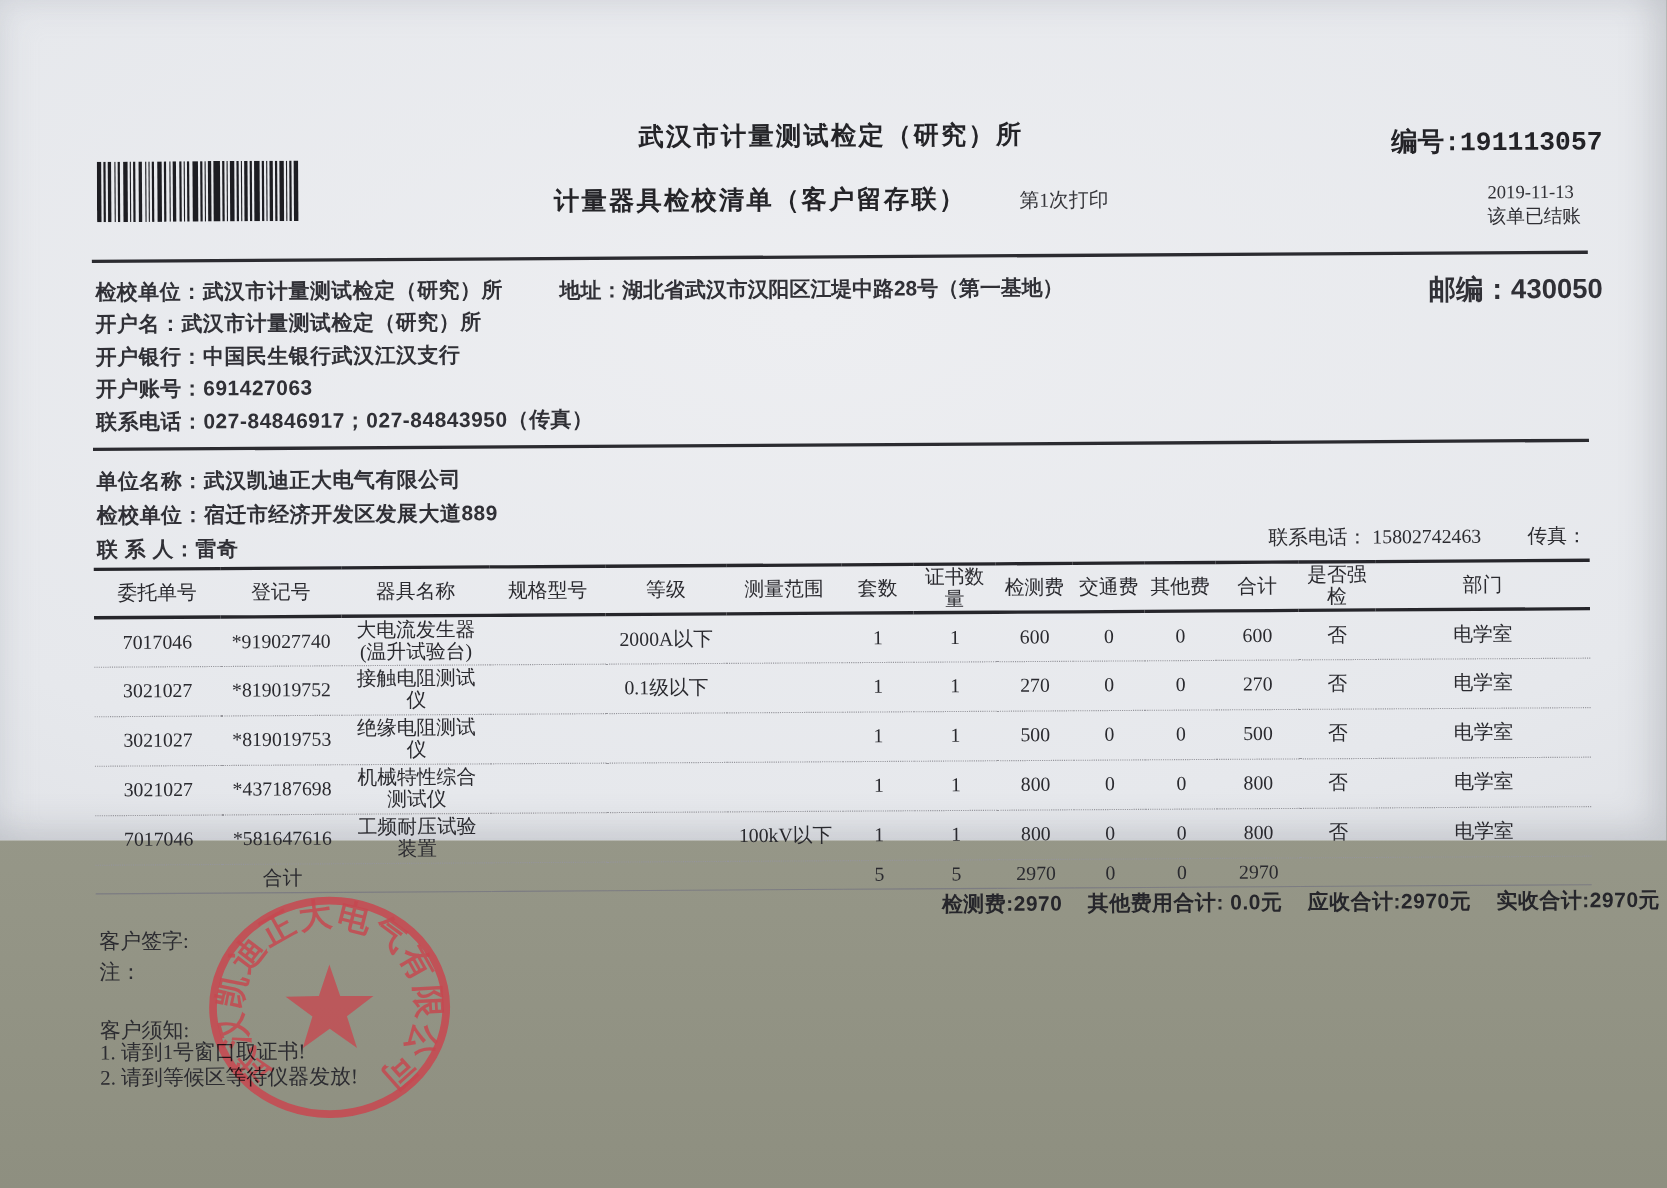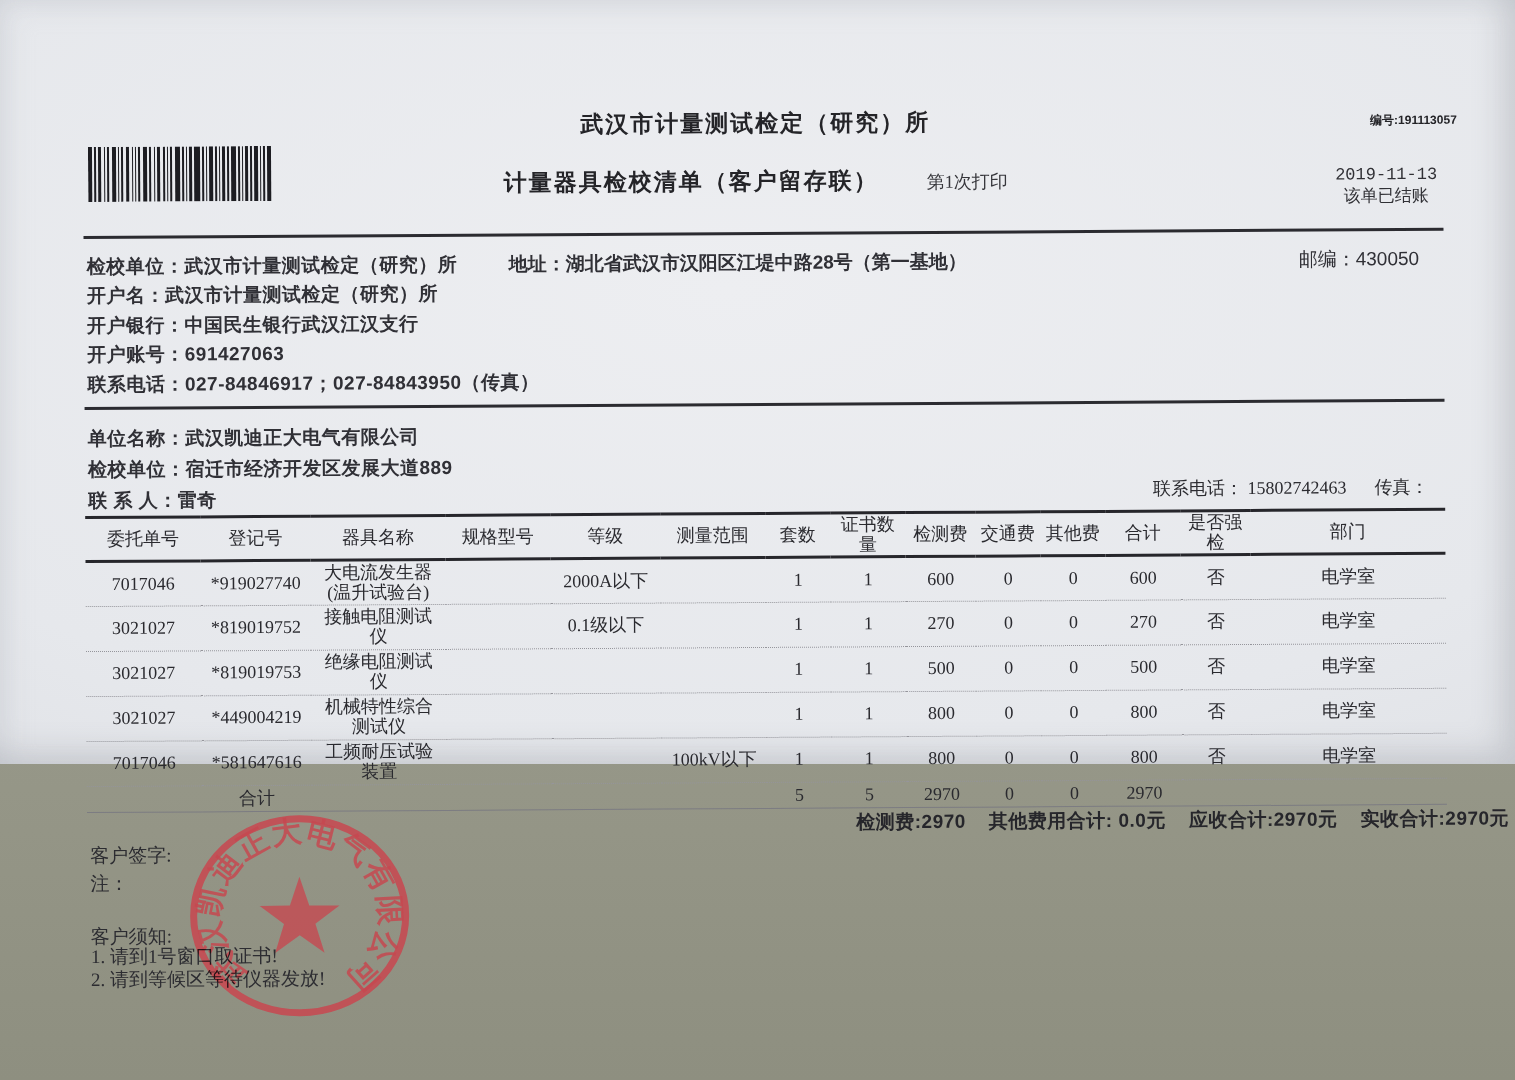--- a/index.html
+++ b/index.html
@@ -13,33 +13,33 @@
   .tilt { position:absolute; left:0; top:0; width:1515px; height:1068px; transform:rotate(-0.35deg); transform-origin:50% 45%; }
 
   .barcode { position:absolute; left:90px; top:143px; }
 
   .title { position:absolute; left:0; top:108px; width:1515px; text-align:center;
            font-family:"Liberation Serif", serif; font-weight:bold; font-size:23px; letter-spacing:2px; color:#242428; }
   .subtitle-row { position:absolute; left:0; top:166px; width:1515px; text-align:center; }
   .subtitle { font-family:"Liberation Serif", serif; font-weight:bold; font-size:23px; letter-spacing:2px; color:#242428; }
   .printcount { font-family:"Liberation Serif", serif; font-size:18px; color:#36363b; margin-left:48px; }
 
-  .docno { position:absolute; right:56px; top:116px; font-family:Liberation Sans, sans-serif; font-weight:bold; font-size:12px; color:#232327; }
-  .dateblock { position:absolute; right:76px; top:168px; text-align:center; font-family:Liberation Mono, monospace; font-size:17px; line-height:22px; color:#303035; }
+  .docno { position:absolute; right:56px; top:116px; font-family:Liberation Mono, monospace; font-weight:bold; font-size:24px; color:#232327; }
+  .dateblock { position:absolute; right:76px; top:168px; font-family:Liberation Serif, serif; font-size:17px; line-height:22px; color:#303035; }
 
   .hr { position:absolute; left:85px; width:1360px; height:3px; background:#2b2b30; }
   .hr1 { top:232px; } .hr2 { top:403px; }
 
   .infoblock { position:absolute; left:88px; font-size:19px; font-weight:600; letter-spacing:.5px; color:#303036; }
   .inst { top:248px; } .inst .iline { height:29.4px; line-height:29.4px; }
   .cust { top:419px; } .cust .iline { height:31px; line-height:31px; }
   .addr { position:absolute; left:510px; top:250px; font-size:19px; font-weight:600; color:#303036; }
-  .zip  { position:absolute; left:1300px; top:250px; font-size:19px; font-weight:400; color:#303036; }
+  .zip  { position:absolute; left:1300px; top:250px; font-size:25px; font-weight:700; color:#303036; }
   .custphone { position:absolute; left:1153px; top:479px; font-family:"Liberation Serif", serif; font-size:18px; color:#2c2c31; }
-  .custphone .fax { margin-left:28px; }
+  .custphone .fax { margin-left:42px; }
 
   table.grid { position:absolute; left:85px; top:512px; width:1360px; border-collapse:collapse; table-layout:fixed;
                font-family:"Liberation Serif", serif; font-size:18px; color:#2a2a2f; }
   table.grid th { border-top:3px solid #26262b; border-bottom:3px solid #26262b; font-weight:normal;
                   height:44px; text-align:center; vertical-align:middle; white-space:pre-line; line-height:1.1;
                   font-size:18px; padding:0 1px; }
   table.grid td { height:45px; text-align:center; vertical-align:middle; white-space:pre-line; line-height:1.1;
                   border-bottom:1px dotted #95959b; padding:0 1px; }
   table.grid tr.totals td { height:26px; border-bottom:1px solid #7c7c82; }
 
@@ -218,21 +218,21 @@
             <td>1</td>
       <td>500</td>
             <td>0</td>
       <td>0</td>
             <td>500</td>
       <td>否</td>
             <td>电学室</td>
     </tr>
     <tr>
       <td>3021027</td>
-            <td>*449004219</td>
+            <td>*437187698</td>
       <td>机械特性综合
 测试仪</td>
             <td></td>
       <td></td>
             <td></td>
       <td>1</td>
             <td>1</td>
       <td>800</td>
             <td>0</td>
       <td>0</td>

